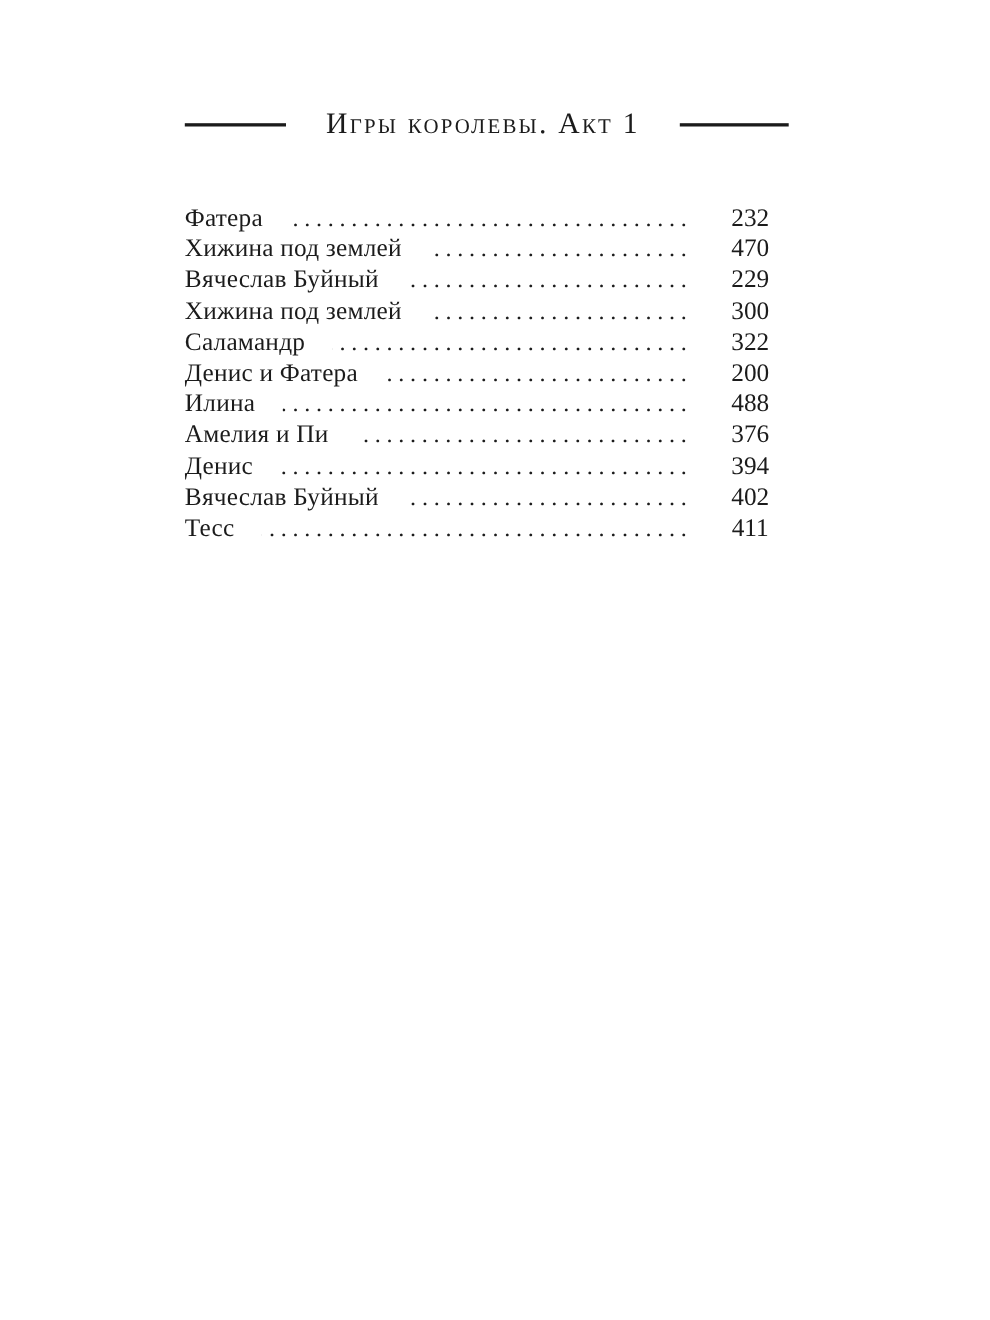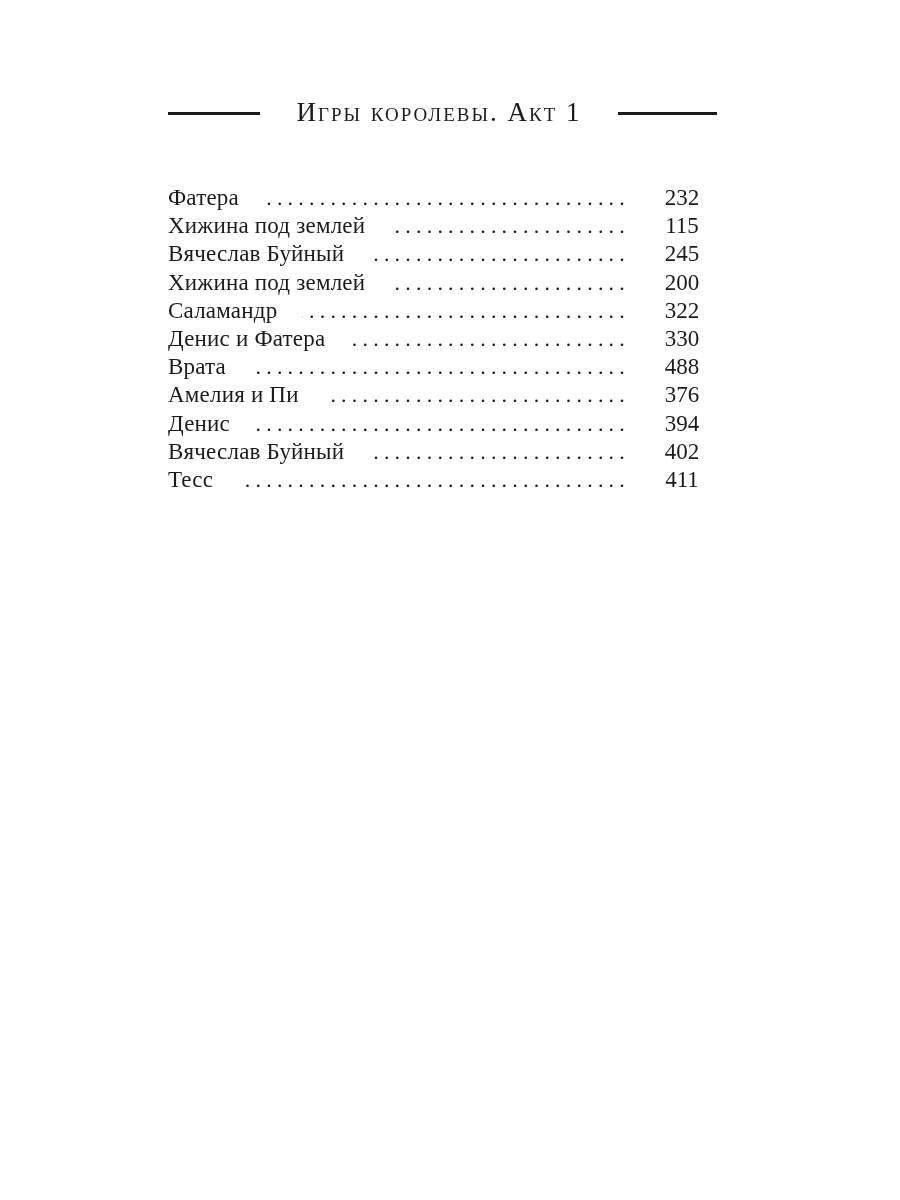--- a/index.html
+++ b/index.html
@@ -98,44 +98,44 @@
 
   <div class="toc" id="toc">
       <div class="toc-row">
         <span class="toc-title">Фатера</span>
         <span class="toc-leader"></span>
         <span class="toc-page">232</span>
       </div>
       <div class="toc-row">
         <span class="toc-title">Хижина под землей</span>
         <span class="toc-leader"></span>
-        <span class="toc-page">115</span>
+        <span class="toc-page">470</span>
       </div>
       <div class="toc-row">
         <span class="toc-title">Вячеслав Буйный</span>
         <span class="toc-leader"></span>
-        <span class="toc-page">245</span>
+        <span class="toc-page">229</span>
       </div>
       <div class="toc-row">
         <span class="toc-title">Хижина под землей</span>
         <span class="toc-leader"></span>
-        <span class="toc-page">200</span>
+        <span class="toc-page">300</span>
       </div>
       <div class="toc-row">
         <span class="toc-title">Саламандр</span>
         <span class="toc-leader"></span>
         <span class="toc-page">322</span>
       </div>
       <div class="toc-row">
         <span class="toc-title">Денис и Фатера</span>
         <span class="toc-leader"></span>
-        <span class="toc-page">330</span>
+        <span class="toc-page">200</span>
       </div>
       <div class="toc-row">
-        <span class="toc-title">Врата</span>
+        <span class="toc-title">Илина</span>
         <span class="toc-leader"></span>
         <span class="toc-page">488</span>
       </div>
       <div class="toc-row">
         <span class="toc-title">Амелия и Пи</span>
         <span class="toc-leader"></span>
         <span class="toc-page">376</span>
       </div>
       <div class="toc-row">
         <span class="toc-title">Денис</span>

